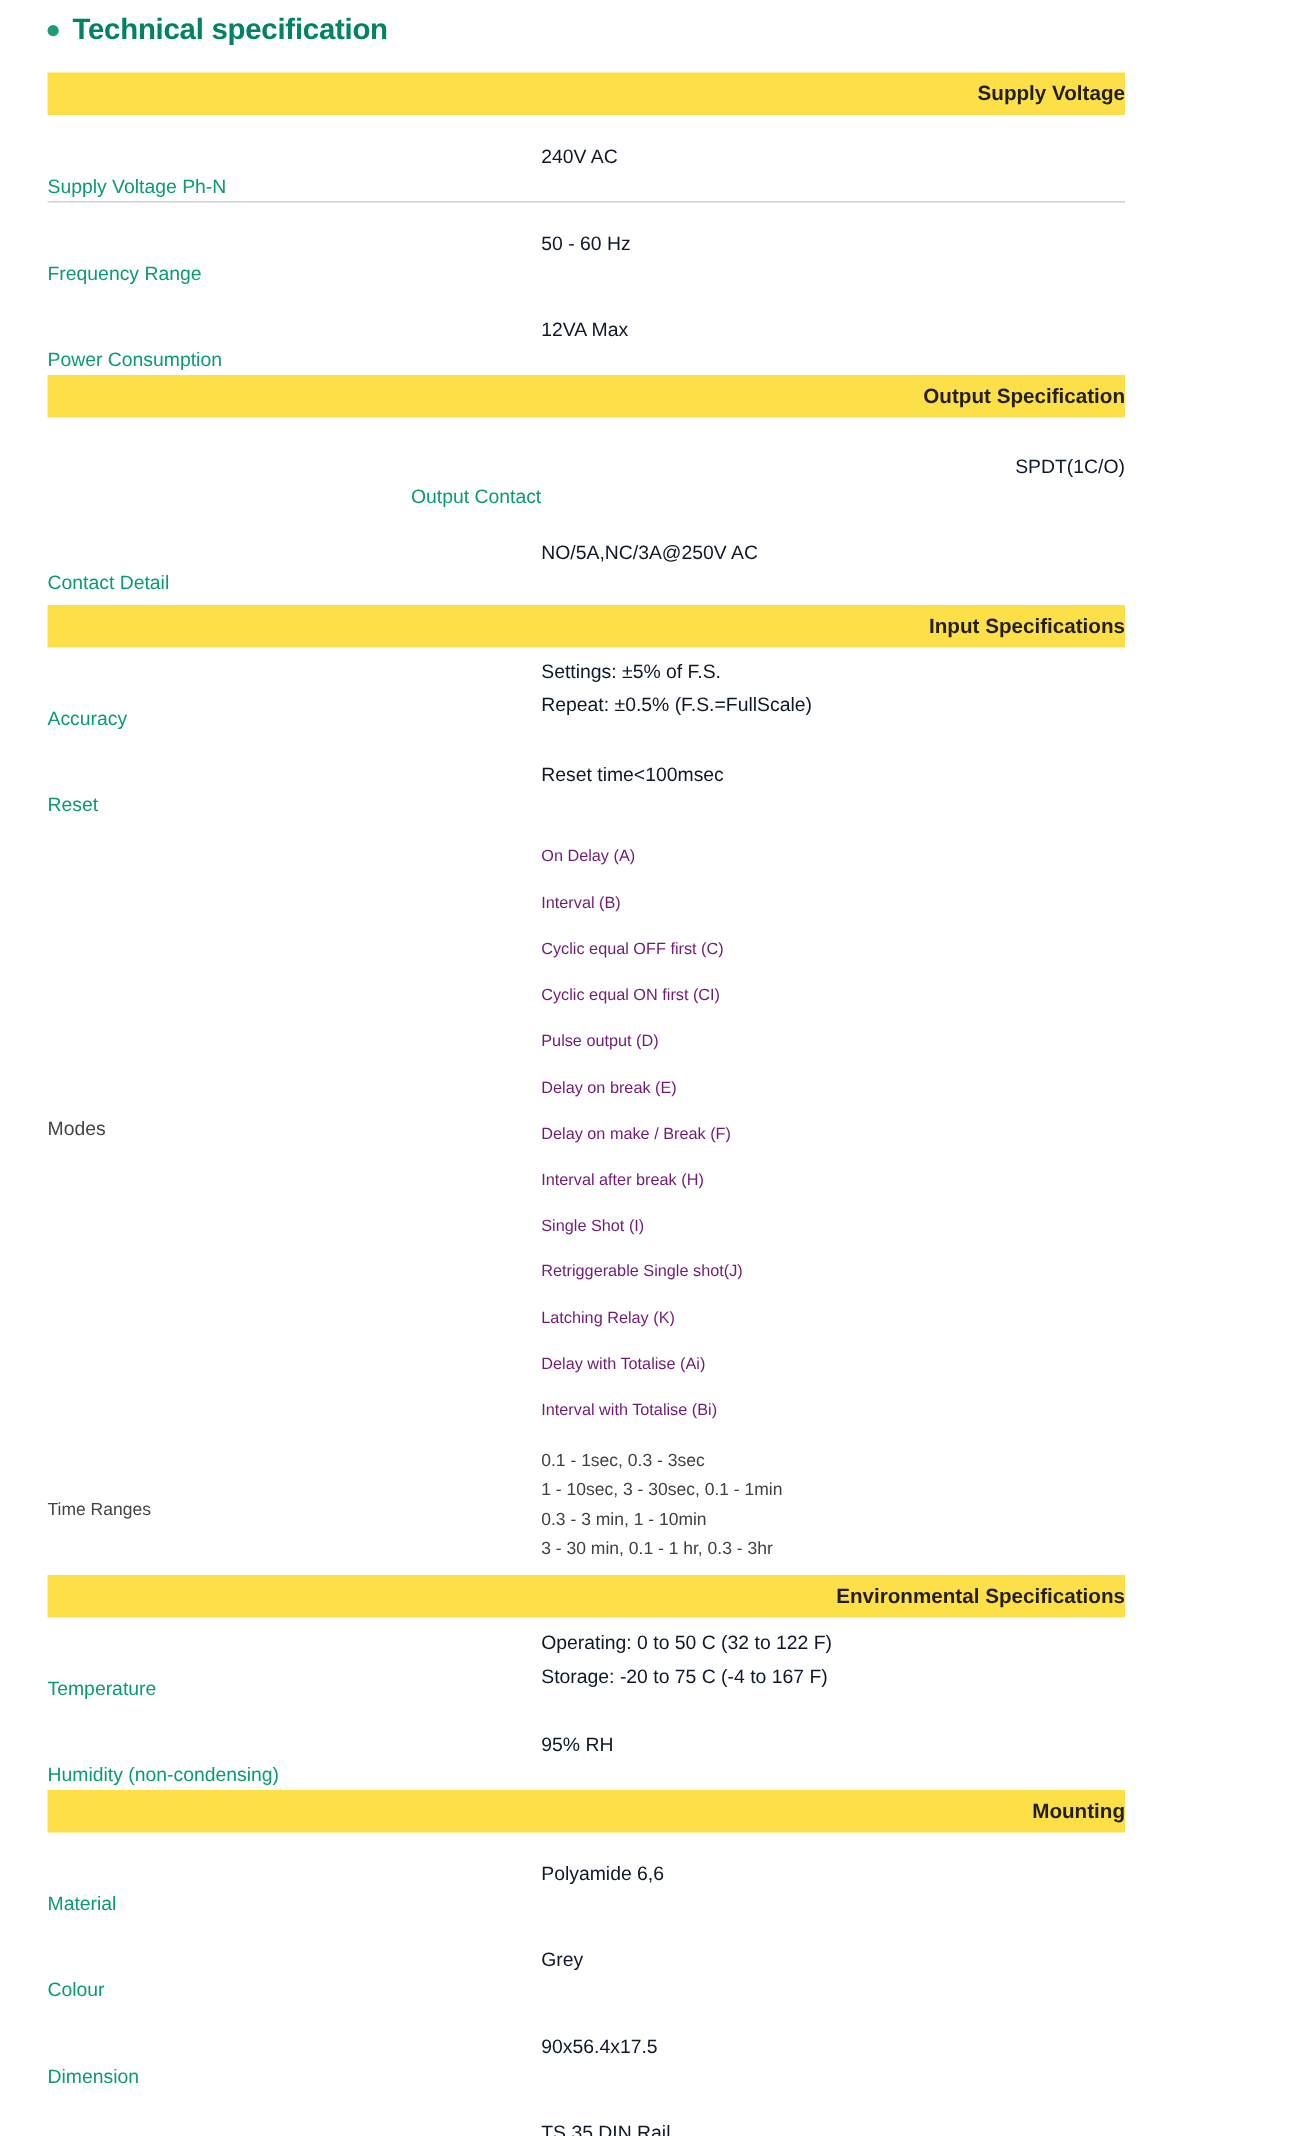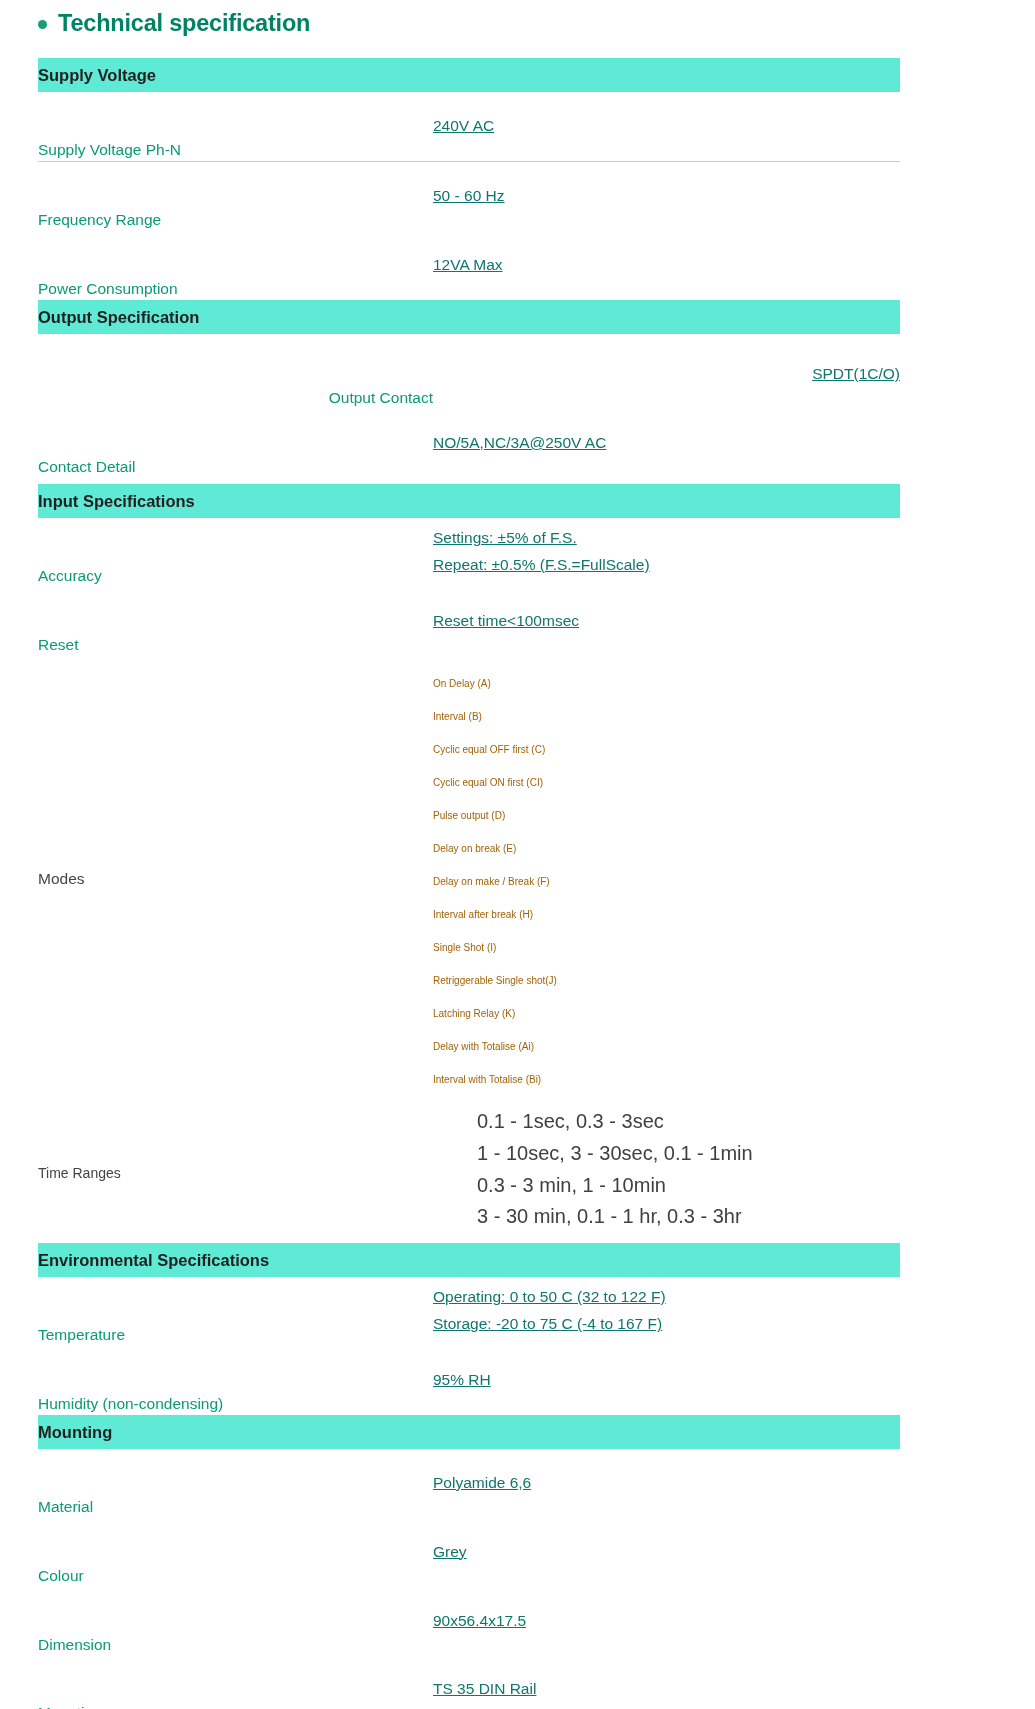--- a/index.html
+++ b/index.html
@@ -58,23 +58,24 @@
   .spec-table td {
     padding: 0;
     vertical-align: middle;
   }
 
   .col-label { width: 395px; }
   .col-value { width: 467px; }
 
   
   tr.section-row > td {
-    background: #5eead4;
+    background: #fde047;
     height: 34px;
     padding: 0;
+    text-align: right;
   }
   .section-title {
     font-size: 16.5px;
     font-weight: bold;
     color: #231f20;
     padding-left: 0px;
     line-height: 34px;
     white-space: nowrap;
   }
   .section-title.teal {
@@ -87,57 +88,55 @@
   }
   .cell-label {
     font-size: 15.5px;
     color: #0a9b74;
     line-height: 1.35;
     white-space: nowrap;
     margin-top: 48px;
   }
   .cell-value {
     font-size: 15.5px;
-    color: #0f766e;
+    color: #0f172a;
     line-height: 1.35;
     white-space: nowrap;
-    text-decoration: underline;
   }
 
   
   tr.has-border > td {
     border-bottom: 1px solid #c9c9c9;
   }
 
   
   .value-lines > div {
     padding: 3px 0;
   }
 
   
   .modes-list > div {
     padding: 10px 0;
-    font-size: 10px;
-    color: #a16207;
+    font-size: 13px;
+    color: #701a75;
     line-height: 1.3;
     white-space: nowrap;
   }
   .modes-label {
     font-size: 15.5px;
     color: #444444;
     white-space: nowrap;
   }
 
   .timeranges-list > div {
     padding: 2px 0;
-    font-size: 20px;
+    font-size: 14px;
     color: #404040;
     line-height: 1.38;
     white-space: nowrap;
-    margin-left: 44px;
   }
   .timeranges-label {
     font-size: 14px;
     color: #444444;
     white-space: nowrap;
   }
 
   .pad-top-sm { padding-top: 6px; text-align: right; }
   .pad-bot-sm { padding-bottom: 6px; }
 </style>

